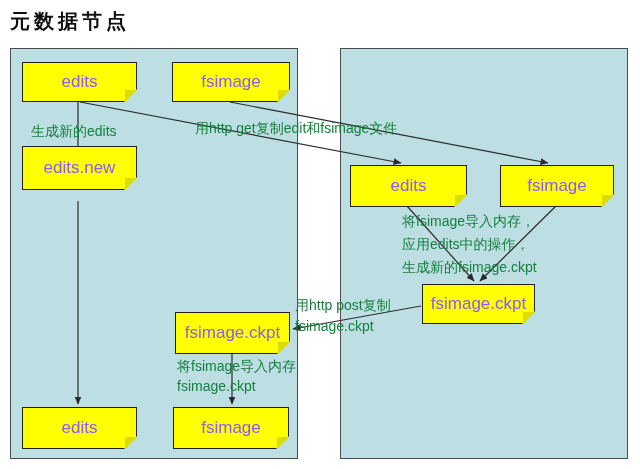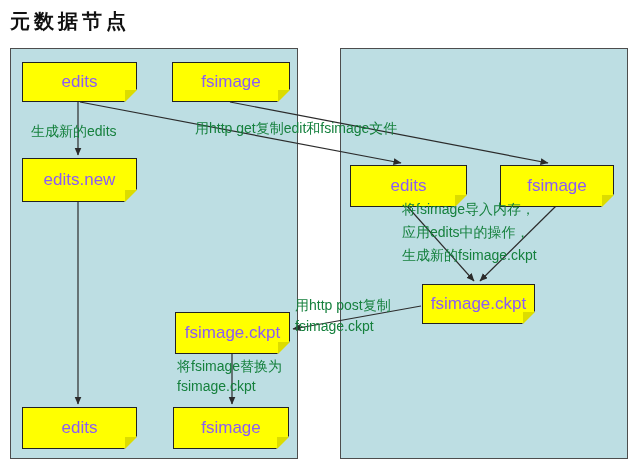--- a/index.html
+++ b/index.html
@@ -29,34 +29,34 @@
     border-style:solid;border-width:0 0 13px 13px;
     border-color:transparent transparent #bddee3 transparent;
   }
   .note::after{ 
     content:"";position:absolute;right:-1px;bottom:-1px;width:0;height:0;
     border-style:solid;border-width:12px 12px 0 0;
     border-color:#dcdc00 transparent transparent transparent;
   }
   #note-left-edits-top{left:22px;top:62px;width:113px;height:38px;}
   #note-left-fsimage-top{left:172px;top:62px;width:116px;height:38px;}
-  #note-left-edits-new{left:22px;top:158px;width:113px;height:42px;}
+  #note-left-edits-new{left:22px;top:146px;width:113px;height:42px;}
   #note-left-fsimage-ckpt{left:175px;top:312px;width:113px;height:40px;}
   #note-left-edits-bottom{left:22px;top:407px;width:113px;height:40px;}
   #note-left-fsimage-bottom{left:173px;top:407px;width:114px;height:40px;}
   #note-right-edits{left:350px;top:165px;width:115px;height:40px;}
   #note-right-fsimage{left:500px;top:165px;width:112px;height:40px;}
   #note-right-fsimage-ckpt{left:422px;top:284px;width:111px;height:38px;}
   .anno{
     position:absolute;font-size:14px;color:#15803d;white-space:pre-line;
     line-height:22px;z-index:4;
   }
   #anno-generate{left:31px;top:120px;}
   #anno-httpget{left:195px;top:117px;}
-  #anno-merge{left:402px;top:198px;line-height:23px;}
+  #anno-merge{left:402px;top:210px;line-height:23px;}
   #anno-replace-edits{left:30px;top:293px;line-height:21px;}
   #anno-httppost{left:295px;top:295px;line-height:21px;}
   #anno-replace-fsimage{left:177px;top:356px;line-height:20px;}
 </style>
 </head>
 <body>
 
 <div id="canvas">
 
   <div class="title" id="title-left">元数据节点</div>
@@ -110,16 +110,16 @@
     <span>fsimage.ckpt</span>
   </div>
 
   <div class="anno" id="anno-generate">生成新的edits</div>
   <div class="anno" id="anno-httpget">用http get复制edit和fsimage文件</div>
   <div class="anno" id="anno-merge">将fsimage导入内存，
 应用edits中的操作，
 生成新的fsimage.ckpt</div>
   <div class="anno" id="anno-httppost">用http post复制
 fsimage.ckpt</div>
-  <div class="anno" id="anno-replace-fsimage">将fsimage替换为
+  <div class="anno" id="anno-replace-fsimage">将fsimage导入内存
 fsimage.ckpt</div>
 
 </div>
 
 </body></html>

